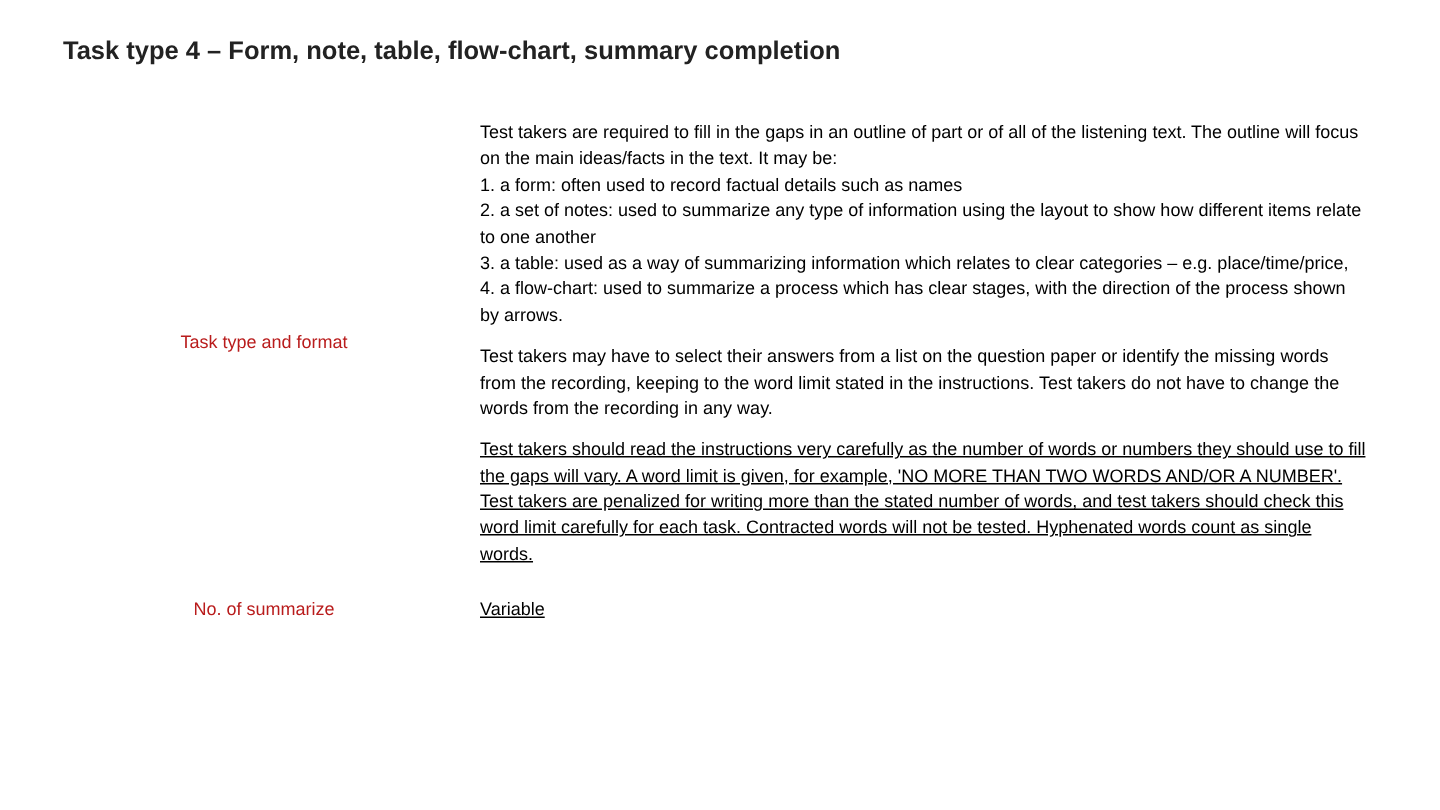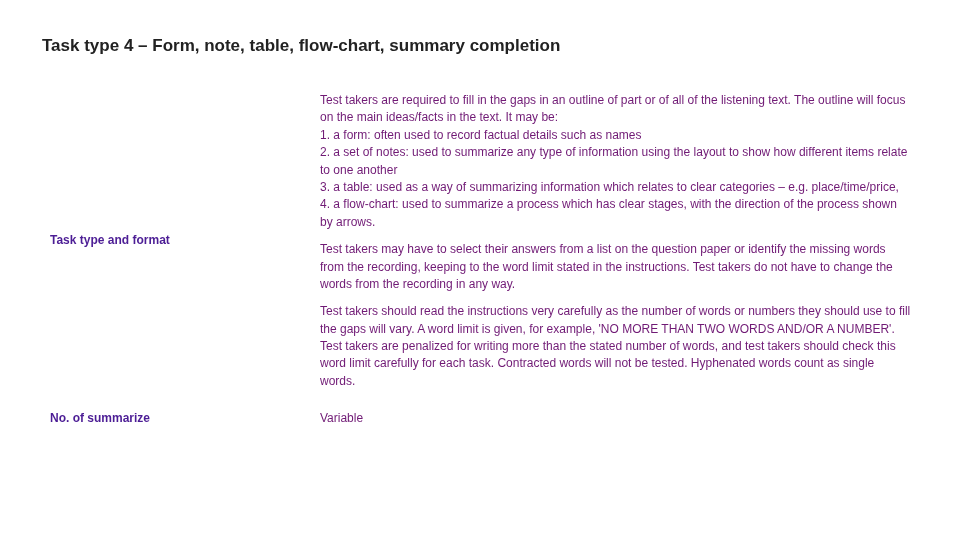--- a/index.html
+++ b/index.html
@@ -5,53 +5,53 @@
   html, body {
     margin: 0;
     padding: 0;
     width: 960px;
     height: 540px;
     background: #ffffff;
     font-family: Arial, Helvetica, sans-serif;
     color: #595959;
   }
   .page {
-    padding: 36px 40px 20px 40px;
+    padding: 24px 40px 20px 40px;
     box-sizing: border-box;
   }
   .title {
     font-size: 17px;
     font-weight: bold;
     color: #222222;
     margin: 0 0 26px 2px;
   }
   table.tbl {
     width: 100%;
     border-collapse: collapse;
     table-layout: fixed;
   }
   table.tbl col.left  { width: 270px; }
   table.tbl col.right { width: auto; }
   table.tbl td {
     font-size: 12px;
     line-height: 1.45;
     vertical-align: middle;
     padding: 10px 8px 10px 10px;
-    color: #701a75;
+    color: #000000;
   }
   table.tbl td.label {
-    text-align: left;
-    font-weight: bold;
-    color: #4c1d95;
+    text-align: center;
+    font-weight: normal;
+    color: #b91c1c;
   }
   table.tbl tr.alt td {
     background: #f4f4f4;
   }
   .para { margin: 0 0 10px 0; }
-  .para:last-child { margin-bottom: 0; }
+  .para:last-child { margin-bottom: 0; text-decoration: underline; }
 </style>
 </head>
 <body>
 
 <div class="page">
   <div class="title">Task type 4 – Form, note, table, flow-chart, summary completion</div>
 
   <table class="tbl">
     <colgroup>
         <col class="left">

